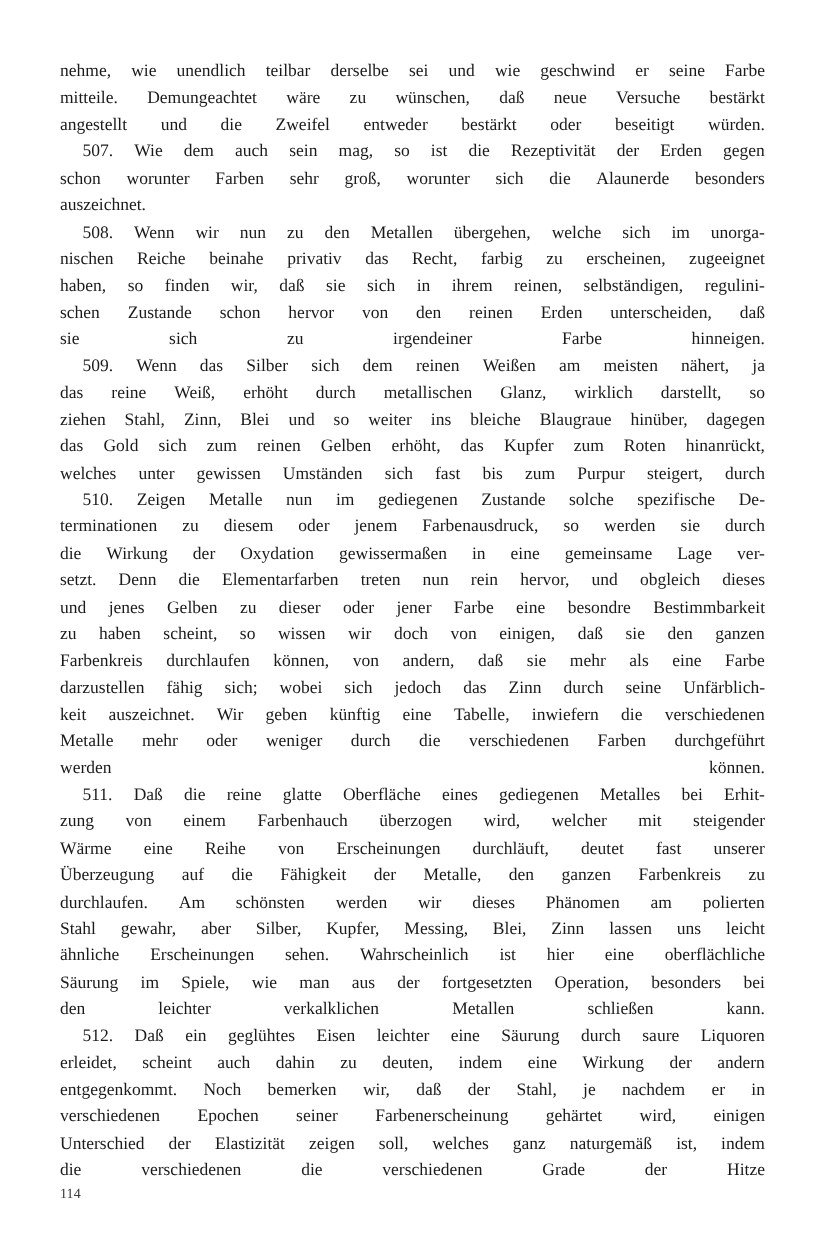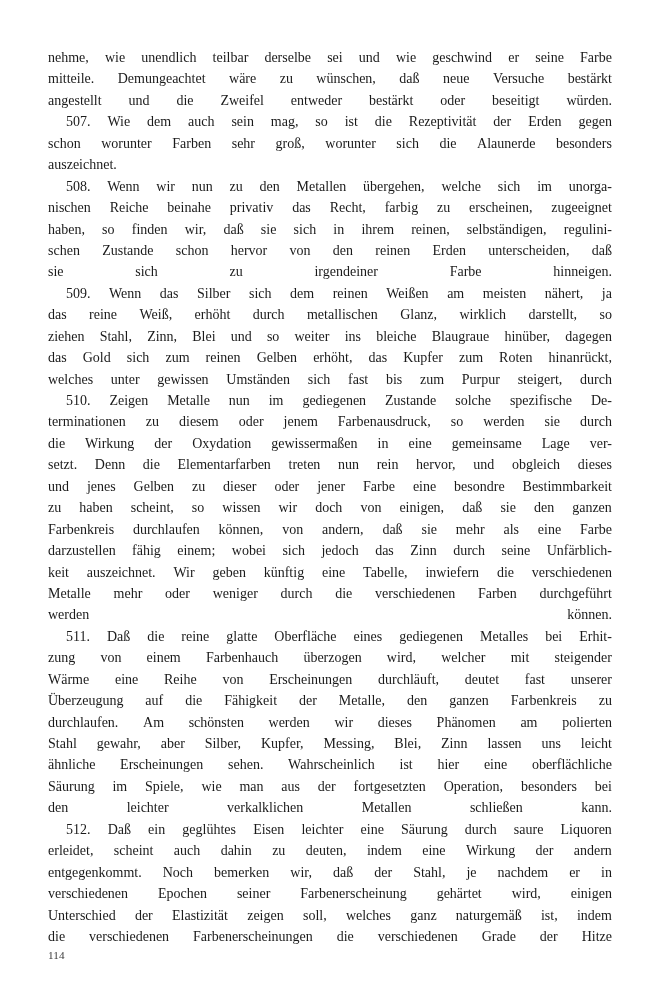--- a/index.html
+++ b/index.html
@@ -99,21 +99,21 @@
         <div class="line just"><span class="w">welches</span><span class="w">unter</span><span class="w">gewissen</span><span class="w">Umständen</span><span class="w">sich</span><span class="w">fast</span><span class="w">bis</span><span class="w">zum</span><span class="w">Purpur</span><span class="w">steigert,</span><span class="w">durch</span></div>
       </div>
       <div class="para">
         <div class="line just indent"><span class="w">510.</span><span class="w">Zeigen</span><span class="w">Metalle</span><span class="w">nun</span><span class="w">im</span><span class="w">gediegenen</span><span class="w">Zustande</span><span class="w">solche</span><span class="w">spezifische</span><span class="w">De-</span></div>
         <div class="line just"><span class="w">terminationen</span><span class="w">zu</span><span class="w">diesem</span><span class="w">oder</span><span class="w">jenem</span><span class="w">Farbenausdruck,</span><span class="w">so</span><span class="w">werden</span><span class="w">sie</span><span class="w">durch</span></div>
         <div class="line just"><span class="w">die</span><span class="w">Wirkung</span><span class="w">der</span><span class="w">Oxydation</span><span class="w">gewissermaßen</span><span class="w">in</span><span class="w">eine</span><span class="w">gemeinsame</span><span class="w">Lage</span><span class="w">ver-</span></div>
         <div class="line just"><span class="w">setzt.</span><span class="w">Denn</span><span class="w">die</span><span class="w">Elementarfarben</span><span class="w">treten</span><span class="w">nun</span><span class="w">rein</span><span class="w">hervor,</span><span class="w">und</span><span class="w">obgleich</span><span class="w">dieses</span></div>
         <div class="line just"><span class="w">und</span><span class="w">jenes</span><span class="w">Gelben</span><span class="w">zu</span><span class="w">dieser</span><span class="w">oder</span><span class="w">jener</span><span class="w">Farbe</span><span class="w">eine</span><span class="w">besondre</span><span class="w">Bestimmbarkeit</span></div>
         <div class="line just"><span class="w">zu</span><span class="w">haben</span><span class="w">scheint,</span><span class="w">so</span><span class="w">wissen</span><span class="w">wir</span><span class="w">doch</span><span class="w">von</span><span class="w">einigen,</span><span class="w">daß</span><span class="w">sie</span><span class="w">den</span><span class="w">ganzen</span></div>
         <div class="line just"><span class="w">Farbenkreis</span><span class="w">durchlaufen</span><span class="w">können,</span><span class="w">von</span><span class="w">andern,</span><span class="w">daß</span><span class="w">sie</span><span class="w">mehr</span><span class="w">als</span><span class="w">eine</span><span class="w">Farbe</span></div>
-        <div class="line just"><span class="w">darzustellen</span><span class="w">fähig</span><span class="w">einem;</span><span class="w">wobei</span><span class="w">sich</span><span class="w">jedoch</span><span class="w">das</span><span class="w">Zinn</span><span class="w">durch</span><span class="w">seine</span><span class="w">Unfärblich-</span></div>
+        <div class="line just"><span class="w">darzustellen</span><span class="w">fähig</span><span class="w">sich;</span><span class="w">wobei</span><span class="w">sich</span><span class="w">jedoch</span><span class="w">das</span><span class="w">Zinn</span><span class="w">durch</span><span class="w">seine</span><span class="w">Unfärblich-</span></div>
         <div class="line just"><span class="w">keit</span><span class="w">auszeichnet.</span><span class="w">Wir</span><span class="w">geben</span><span class="w">künftig</span><span class="w">eine</span><span class="w">Tabelle,</span><span class="w">inwiefern</span><span class="w">die</span><span class="w">verschiedenen</span></div>
         <div class="line just"><span class="w">Metalle</span><span class="w">mehr</span><span class="w">oder</span><span class="w">weniger</span><span class="w">durch</span><span class="w">die</span><span class="w">verschiedenen</span><span class="w">Farben</span><span class="w">durchgeführt</span></div>
         <div class="line last"><span class="w">werden</span><span class="w">können.</span></div>
       </div>
       <div class="para">
         <div class="line just indent"><span class="w">511.</span><span class="w">Daß</span><span class="w">die</span><span class="w">reine</span><span class="w">glatte</span><span class="w">Oberfläche</span><span class="w">eines</span><span class="w">gediegenen</span><span class="w">Metalles</span><span class="w">bei</span><span class="w">Erhit-</span></div>
         <div class="line just"><span class="w">zung</span><span class="w">von</span><span class="w">einem</span><span class="w">Farbenhauch</span><span class="w">überzogen</span><span class="w">wird,</span><span class="w">welcher</span><span class="w">mit</span><span class="w">steigender</span></div>
         <div class="line just"><span class="w">Wärme</span><span class="w">eine</span><span class="w">Reihe</span><span class="w">von</span><span class="w">Erscheinungen</span><span class="w">durchläuft,</span><span class="w">deutet</span><span class="w">fast</span><span class="w">unserer</span></div>
         <div class="line just"><span class="w">Überzeugung</span><span class="w">auf</span><span class="w">die</span><span class="w">Fähigkeit</span><span class="w">der</span><span class="w">Metalle,</span><span class="w">den</span><span class="w">ganzen</span><span class="w">Farbenkreis</span><span class="w">zu</span></div>
         <div class="line just"><span class="w">durchlaufen.</span><span class="w">Am</span><span class="w">schönsten</span><span class="w">werden</span><span class="w">wir</span><span class="w">dieses</span><span class="w">Phänomen</span><span class="w">am</span><span class="w">polierten</span></div>
@@ -121,19 +121,19 @@
         <div class="line just"><span class="w">ähnliche</span><span class="w">Erscheinungen</span><span class="w">sehen.</span><span class="w">Wahrscheinlich</span><span class="w">ist</span><span class="w">hier</span><span class="w">eine</span><span class="w">oberflächliche</span></div>
         <div class="line just"><span class="w">Säurung</span><span class="w">im</span><span class="w">Spiele,</span><span class="w">wie</span><span class="w">man</span><span class="w">aus</span><span class="w">der</span><span class="w">fortgesetzten</span><span class="w">Operation,</span><span class="w">besonders</span><span class="w">bei</span></div>
         <div class="line last"><span class="w">den</span><span class="w">leichter</span><span class="w">verkalklichen</span><span class="w">Metallen</span><span class="w">schließen</span><span class="w">kann.</span></div>
       </div>
       <div class="para">
         <div class="line just indent"><span class="w">512.</span><span class="w">Daß</span><span class="w">ein</span><span class="w">geglühtes</span><span class="w">Eisen</span><span class="w">leichter</span><span class="w">eine</span><span class="w">Säurung</span><span class="w">durch</span><span class="w">saure</span><span class="w">Liquoren</span></div>
         <div class="line just"><span class="w">erleidet,</span><span class="w">scheint</span><span class="w">auch</span><span class="w">dahin</span><span class="w">zu</span><span class="w">deuten,</span><span class="w">indem</span><span class="w">eine</span><span class="w">Wirkung</span><span class="w">der</span><span class="w">andern</span></div>
         <div class="line just"><span class="w">entgegenkommt.</span><span class="w">Noch</span><span class="w">bemerken</span><span class="w">wir,</span><span class="w">daß</span><span class="w">der</span><span class="w">Stahl,</span><span class="w">je</span><span class="w">nachdem</span><span class="w">er</span><span class="w">in</span></div>
         <div class="line just"><span class="w">verschiedenen</span><span class="w">Epochen</span><span class="w">seiner</span><span class="w">Farbenerscheinung</span><span class="w">gehärtet</span><span class="w">wird,</span><span class="w">einigen</span></div>
         <div class="line just"><span class="w">Unterschied</span><span class="w">der</span><span class="w">Elastizität</span><span class="w">zeigen</span><span class="w">soll,</span><span class="w">welches</span><span class="w">ganz</span><span class="w">naturgemäß</span><span class="w">ist,</span><span class="w">indem</span></div>
-        <div class="line just"><span class="w">die</span><span class="w">verschiedenen</span><span class="w">Farbenerscheinungen</span><span class="w">die</span><span class="w">verschiedenen</span><span class="w">Grade</span><span class="w">der</span><span class="w">Hitze</span></div>
+        <div class="line just"><span class="w">die</span><span class="w">verschiedenen</span><span class="w">die</span><span class="w">verschiedenen</span><span class="w">Grade</span><span class="w">der</span><span class="w">Hitze</span></div>
       </div>
     </div>
 
   <div class="page-number">114</div>
 
 </div>
 
 </body></html>

